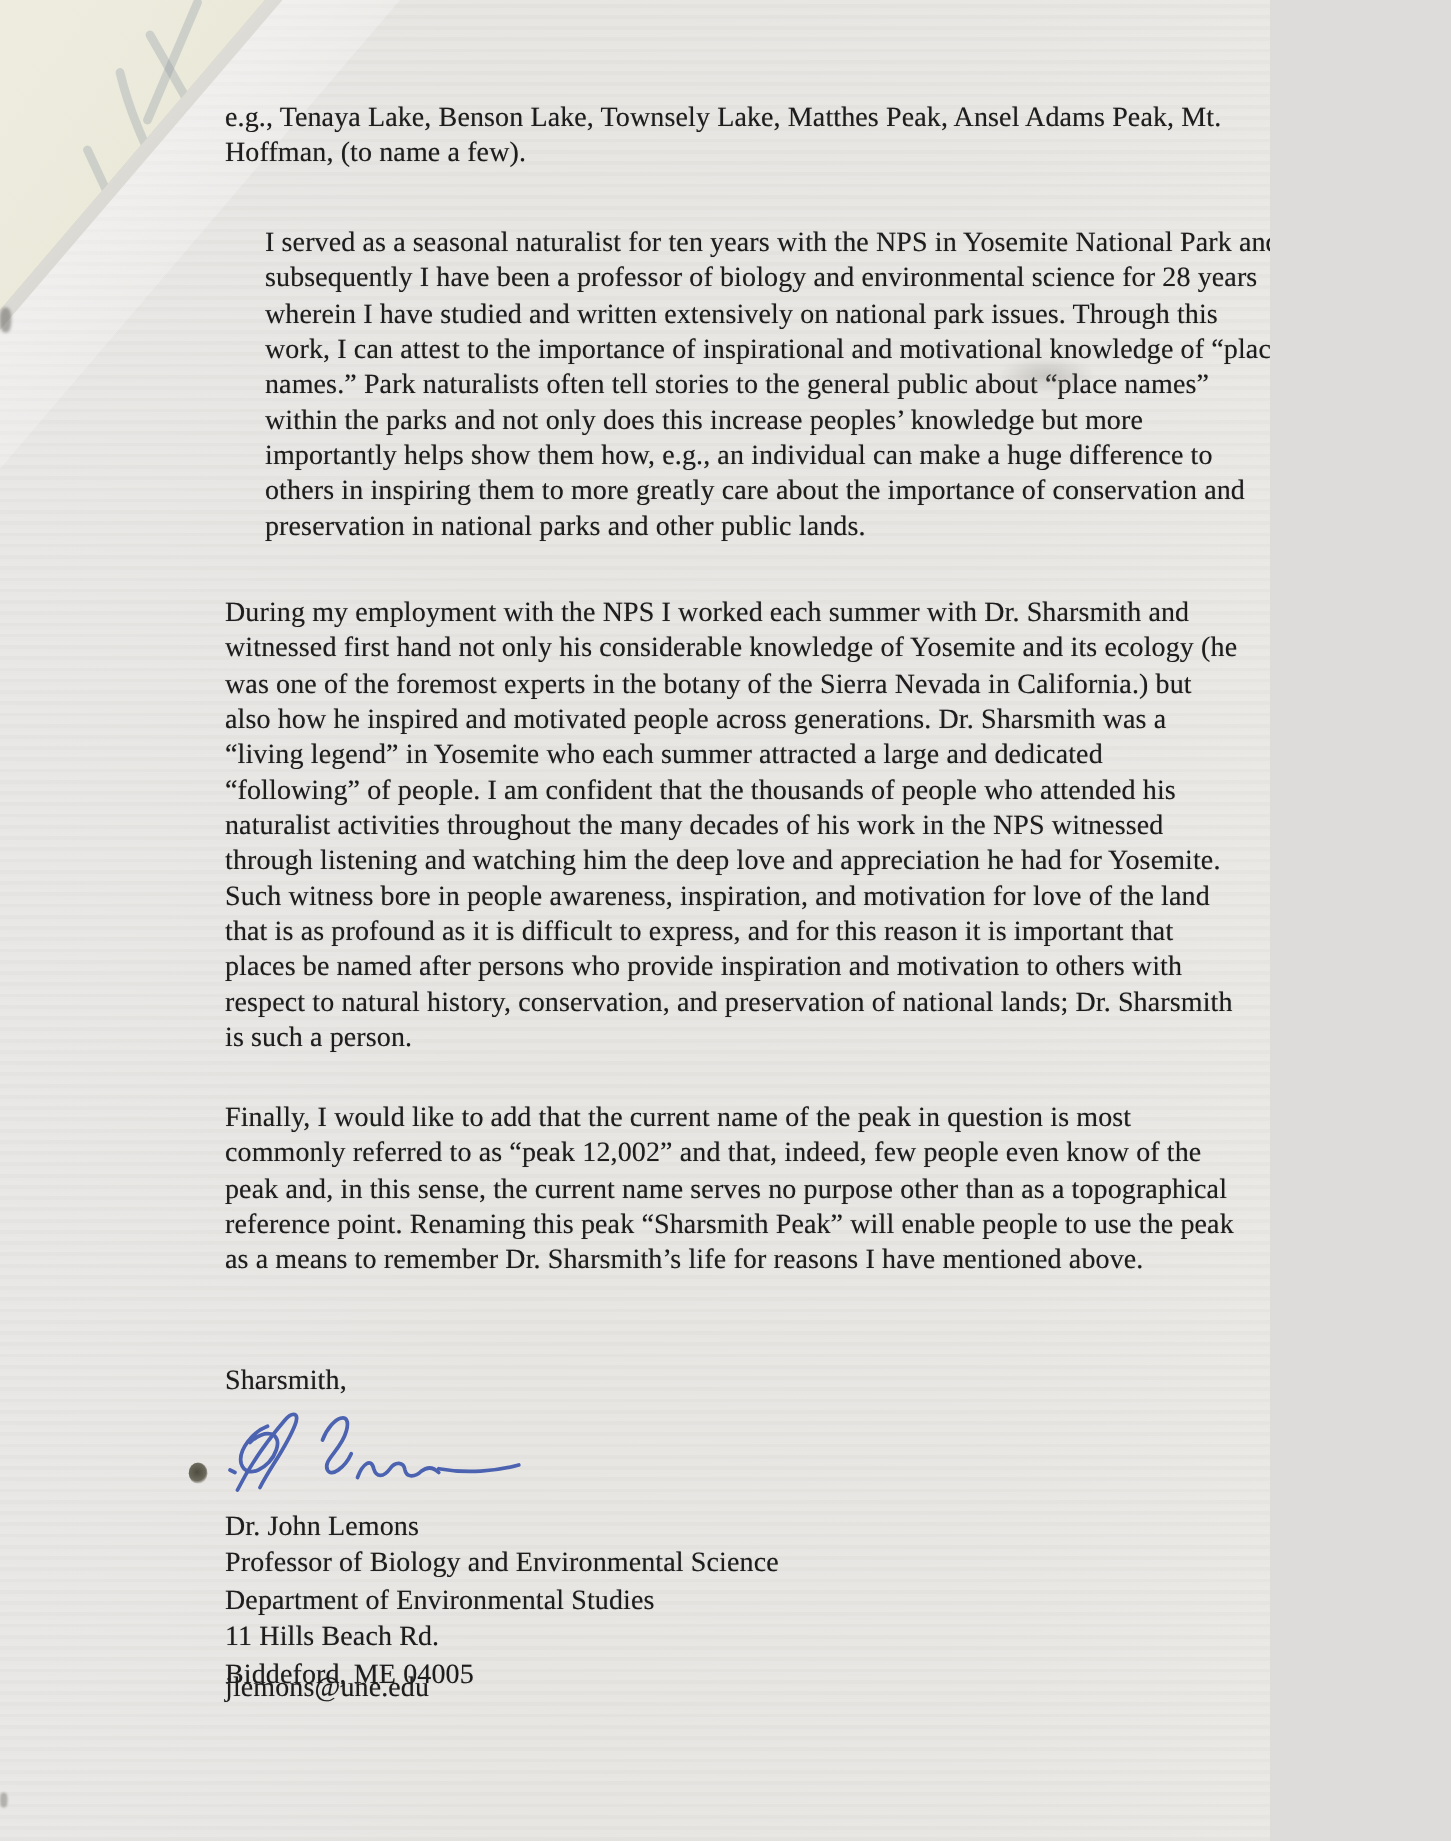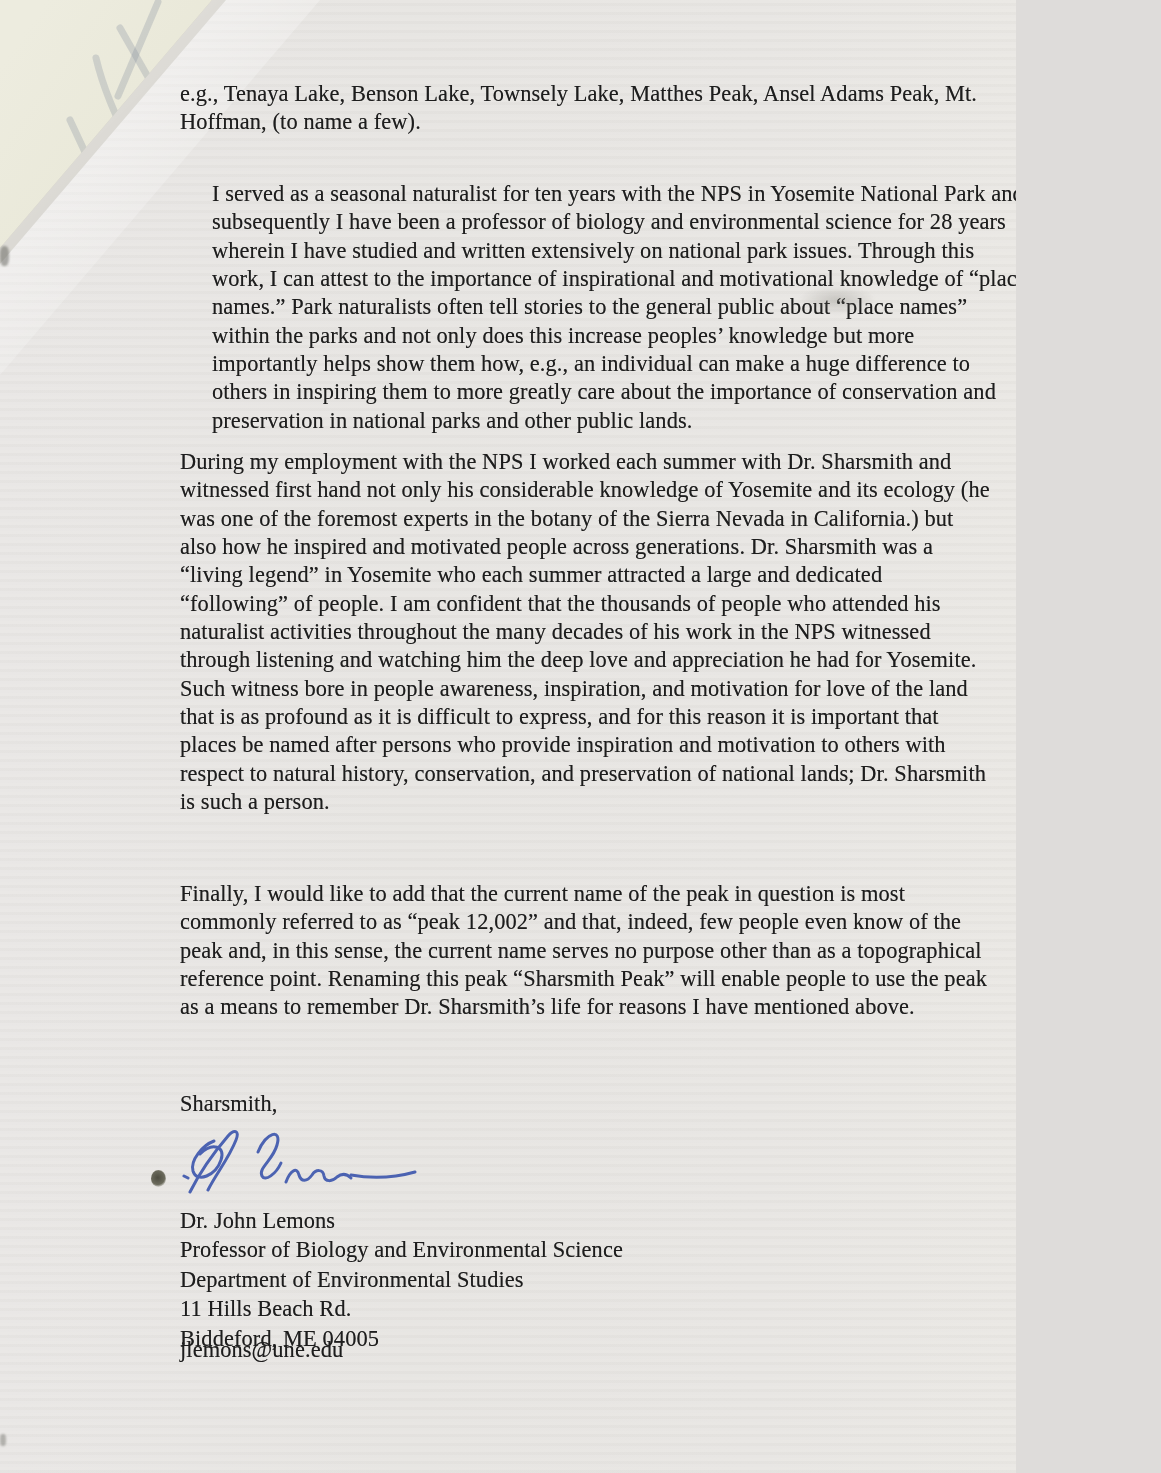--- a/index.html
+++ b/index.html
@@ -36,21 +36,21 @@
   .fold-marks svg{display:block;}
   
   .para{
     position:absolute;left:180px;margin:0;white-space:pre;
     font-family:"Liberation Serif","DejaVu Serif",serif;
     font-size:22.4px;line-height:28.35px;letter-spacing:0.1px;
     color:#1d1d1d;text-shadow:0 0 0.6px rgba(29,29,29,0.5);
   }
   .p1{top:80px;}
   .p2{top:180px;margin-left:32px;}
-  .p3{top:448px;}
+  .p3{top:476px;}
   .p4{top:880px;}
   .closing{top:1090px;}
   .sig-block{top:1206px;line-height:29.4px;}
   .email{top:1336px;}
   
   .signature{position:absolute;left:140px;top:1120px;width:290px;height:100px;}
   .ink-speck{
     position:absolute;left:151px;top:1170px;width:15px;height:17px;border-radius:50%;
     background:radial-gradient(circle at 45% 45%,#4d4c40 0%,#6b6a5c 55%,rgba(107,106,92,0) 78%);
     filter:blur(0.6px);

